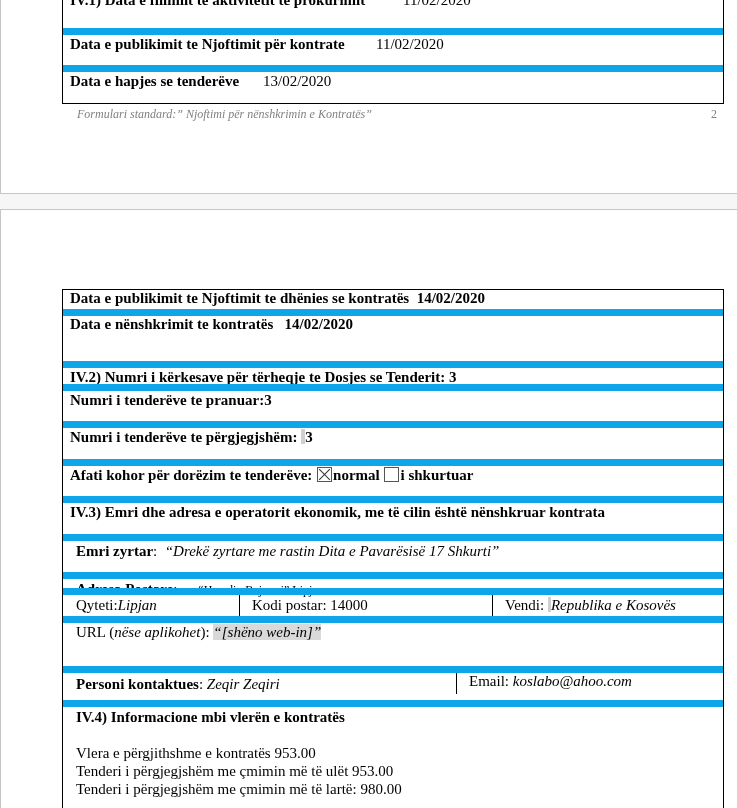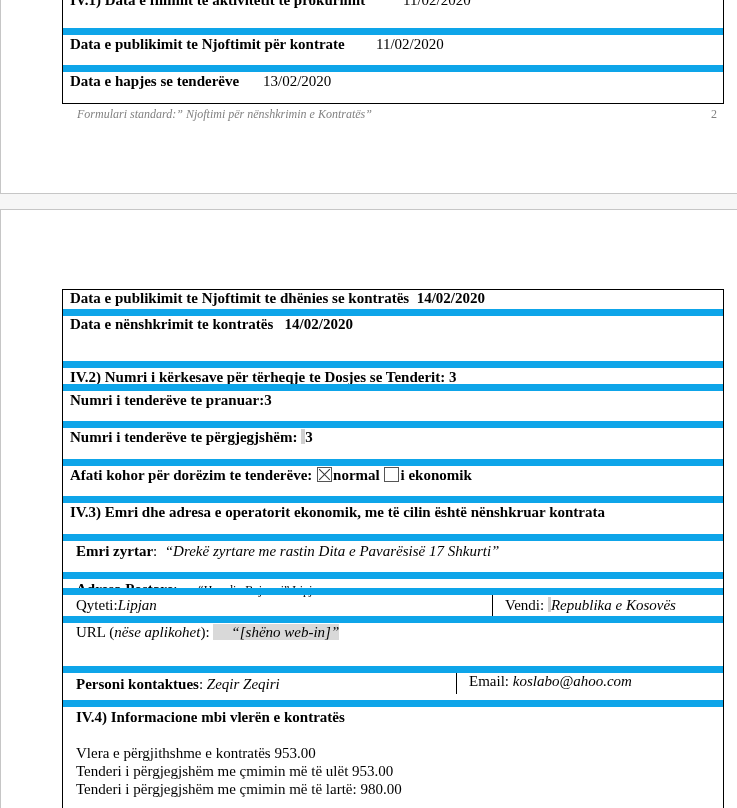--- a/index.html
+++ b/index.html
@@ -15,21 +15,21 @@
     box-sizing:border-box;
   }
   #page1 { top:-20px; height:214px; border-bottom:1px solid #c6c6c6; }
   #page2 { top:209px; height:620px; border-top:1px solid #c6c6c6; }
 
   .box { position:absolute; left:61px; width:662px; box-sizing:border-box; border-left:1px solid #000; border-right:1px solid #000; }
   .row { position:absolute; left:0; right:0; border-top:7px solid #0ea5e9; box-sizing:border-box; }
   .row .txt { position:absolute; left:7px; font-size:15px; white-space:nowrap; }
   .b { font-weight:bold; }
   .i { font-style:italic; }
-  .hl { background:#d9d9d9;padding-left:18px; }
+  .hl { background:#d9d9d9; }
   .small { font-size:12px; }
   .cell { position:absolute; top:0; bottom:0; border-left:1px solid #000; box-sizing:border-box; }
   .cell .txt { left:8px; }
 
   .footer {
     position:absolute; top:127px; left:76px; width:640px;
     font-style:italic; font-size:12px; color:#808080;
   }
   .pagenum { position:absolute; top:127px; left:710px; font-size:12px; color:#808080; }
 
@@ -100,21 +100,21 @@
       <span class="txt b" style="top:1px;">
         <span>Numri i tenderëve te përgjegjshëm:</span>
         <span class="cursorbar"></span><span>3</span>
       </span>
     </div>
 
     <div class="row" style="top:169px; height:37px;">
       <span class="txt b" style="top:1px;">
         <span>Afati kohor për dorëzim te tenderëve:</span>
         <span class="chk on"></span><span>normal</span>
-        <span class="chk"></span><span>i ekonomik</span>
+        <span class="chk"></span><span>i shkurtuar</span>
       </span>
     </div>
 
     <div class="row" style="top:206px; height:38px;">
       <span class="txt b" style="top:1px;">IV.3) Emri dhe adresa e operatorit ekonomik, me të cilin është nënshkruar kontrata</span>
     </div>
 
     <div class="row" style="top:244px; height:26px;">
       <span class="txt" style="top:2px; left:13px;">
         <span class="b">Emri zyrtar</span>:&nbsp;
@@ -126,20 +126,26 @@
       <span class="txt" style="top:2px; left:13px;">
         <span class="b">Adresa Postare</span>:&nbsp;
         <span class="small">rr. “Haredin Bajrami” Lipjan</span>
       </span>
     </div>
 
     <div class="row" style="top:298px; height:28px;">
       <span class="txt" style="top:2px; left:13px;">
         <span>Qyteti:</span><span class="i">Lipjan</span>
       </span>
+      <div class="cell" style="left:176px; width:253px;">
+        <span class="txt" style="top:2px; left:12px;">
+          <span>Kodi postar:</span>
+          <span>14000</span>
+        </span>
+      </div>
       <div class="cell" style="left:429px; right:0;">
         <span class="txt" style="top:2px; left:12px;">
           <span>Vendi:</span>
           <span class="cursorbar" style="width:3px;"></span><span class="i">Republika e Kosovës</span>
         </span>
       </div>
     </div>
 
     <div class="row" style="top:326px; height:28px;">
       <span class="txt" style="top:1px; left:13px;">

